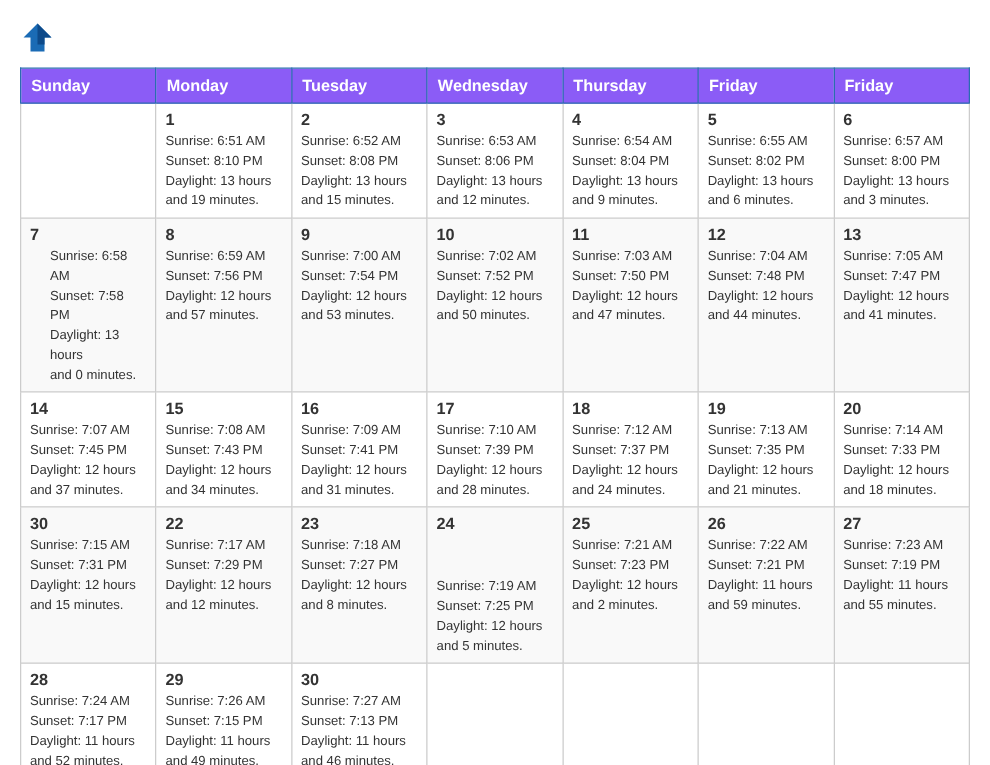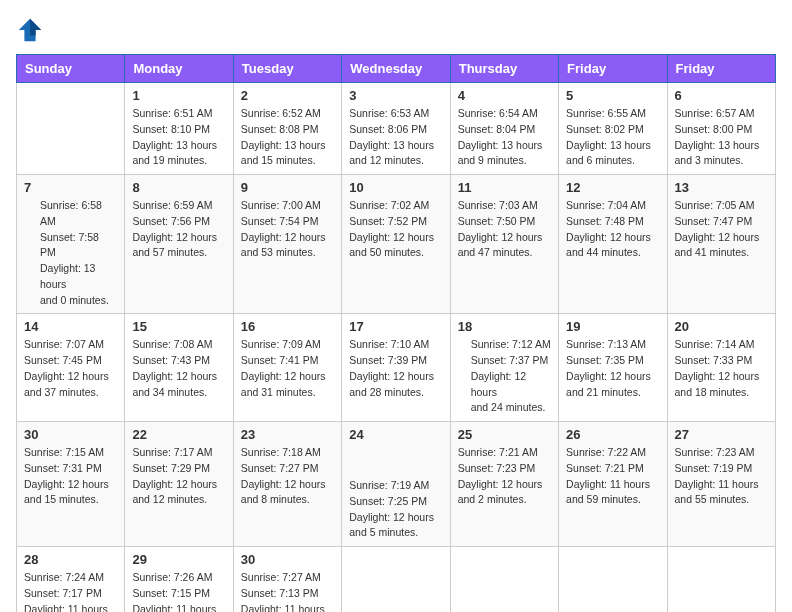--- a/index.html
+++ b/index.html
@@ -241,21 +241,21 @@
         </td>
         <td>
           <span class="day-num">17</span>
           <div class="day-info" style="white-space: pre-line;">Sunrise: 7:10 AM
 Sunset: 7:39 PM
 Daylight: 12 hours
 and 28 minutes.</div>
         </td>
         <td>
           <span class="day-num">18</span>
-          <div class="day-info" style="white-space: pre-line; margin-left: 13px;">Sunrise: 7:12 AM
+          <div class="day-info" style="white-space: pre-line;">Sunrise: 7:12 AM
 Sunset: 7:37 PM
 Daylight: 12 hours
 and 24 minutes.</div>
         </td>
         <td>
           <span class="day-num">19</span>
           <div class="day-info" style="white-space: pre-line;">Sunrise: 7:13 AM
 Sunset: 7:35 PM
 Daylight: 12 hours
 and 21 minutes.</div>

